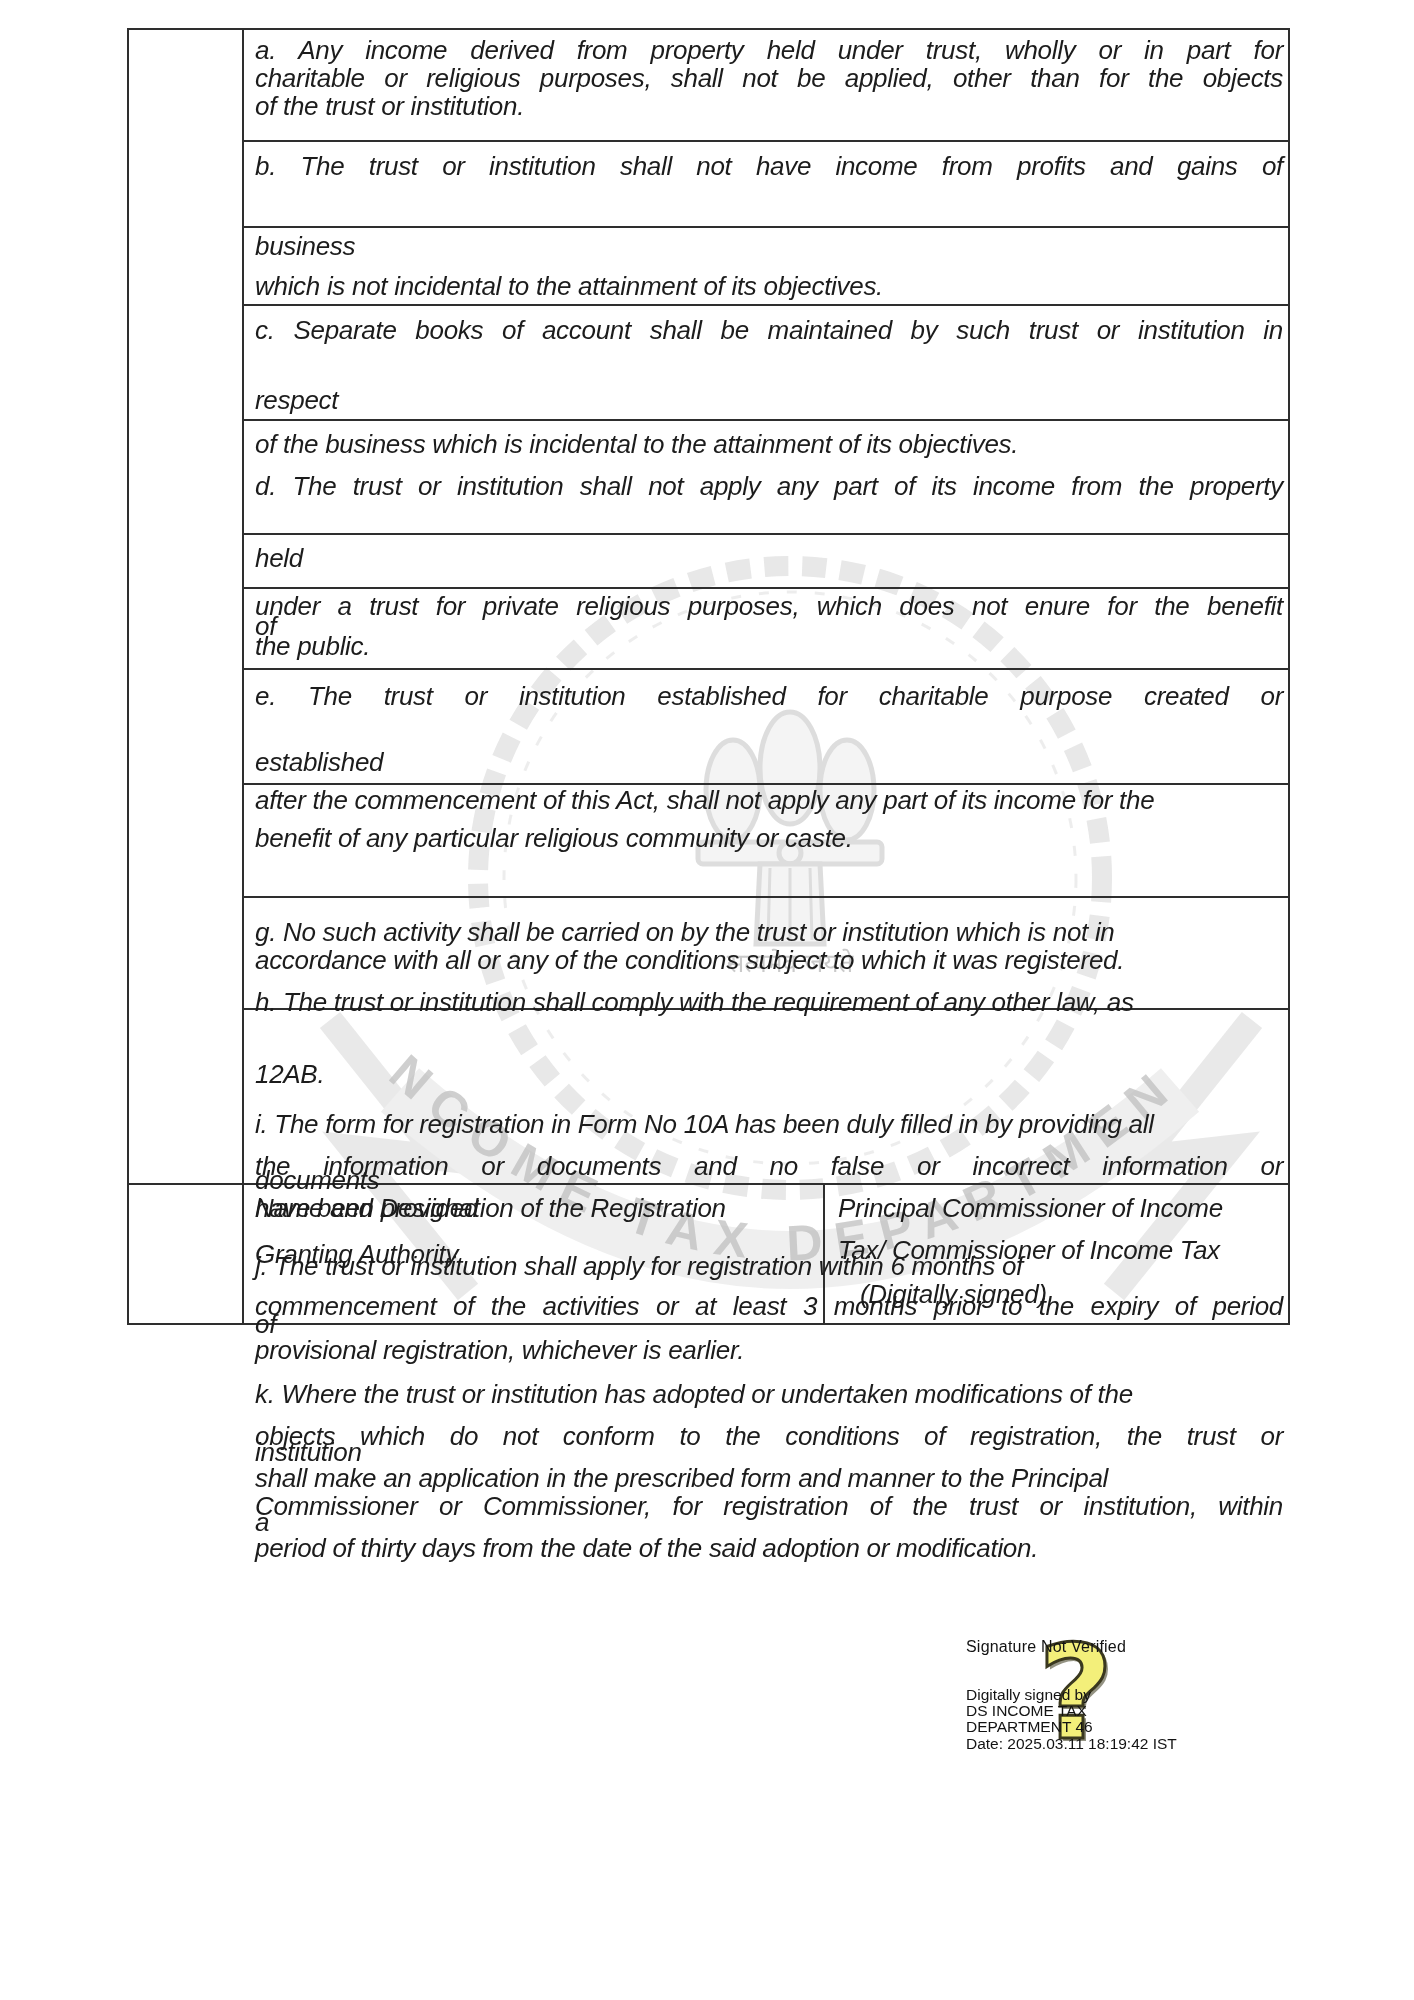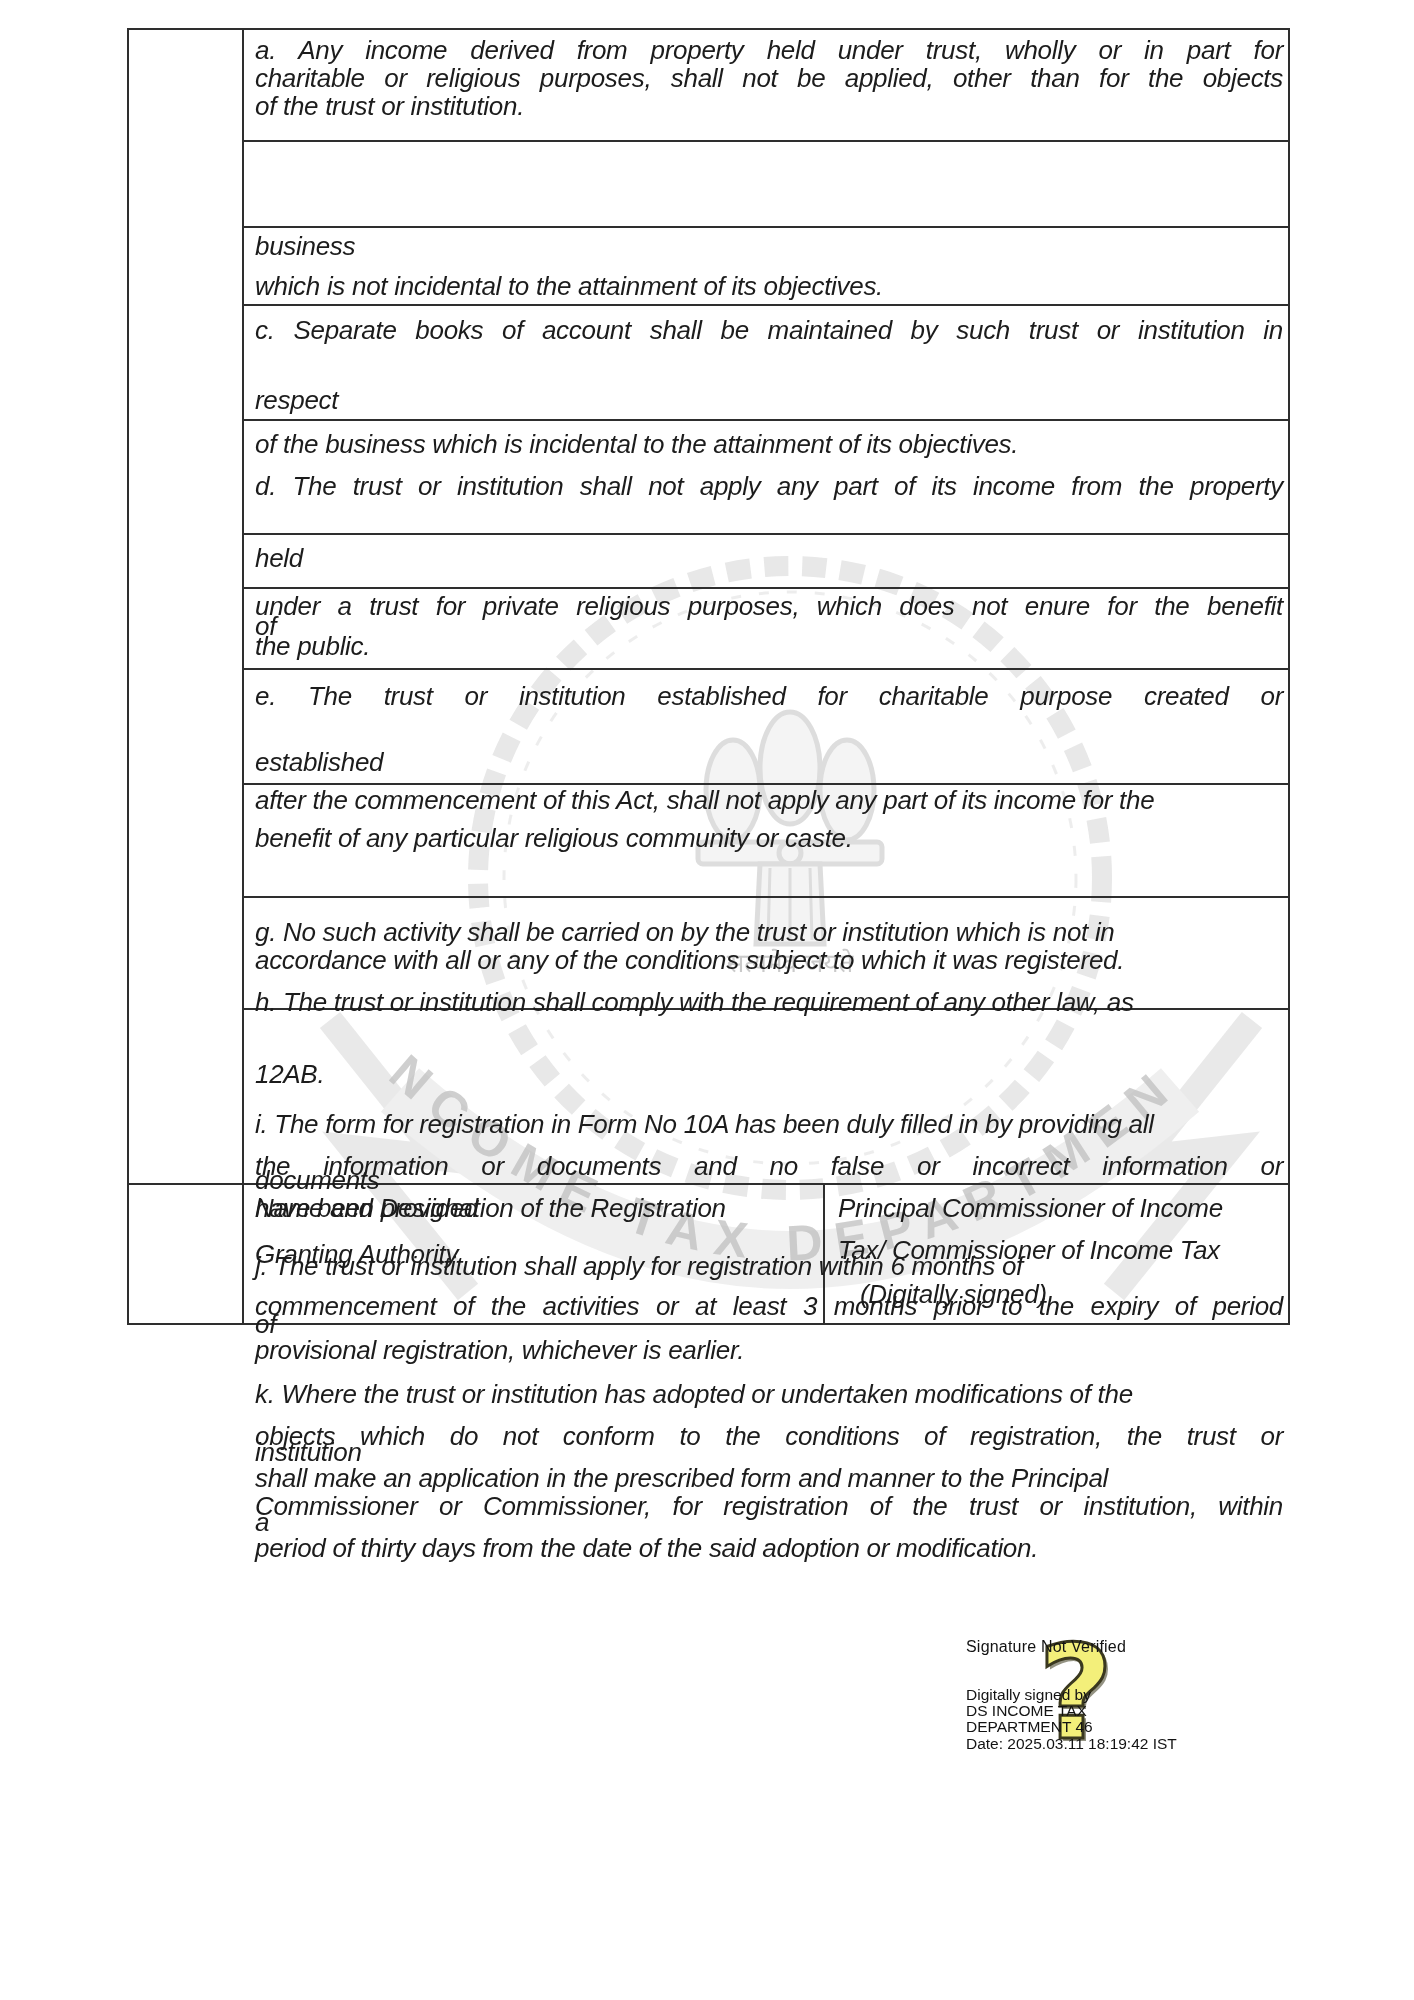--- a/index.html
+++ b/index.html
@@ -101,20 +101,21 @@
   <div class="bd" style="left:242px;top:783px;width:1048px;height:2px;"></div>
   <div class="bd" style="left:242px;top:896px;width:1048px;height:2px;"></div>
   <div class="bd" style="left:242px;top:1008px;width:1048px;height:2px;"></div>
   <div class="bd" style="left:127px;top:1183px;width:1163px;height:2px;"></div>
   <div class="bd" style="left:127px;top:1323px;width:1163px;height:2px;"></div>
 
   <div class="ln j" style="top:36px">a. Any income derived from property held under trust, wholly or in part for</div>
   <div class="ln j" style="top:64px">charitable or religious purposes, shall not be applied, other than for the objects</div>
   <div class="ln" style="top:92px">of the trust or institution.</div>
 
+  <div class="ln j" style="top:152px">b. The trust or institution shall not have income from profits and gains of</div>
   <div class="ln" style="top:232px">business</div>
   <div class="ln" style="top:272px">which is not incidental to the attainment of its objectives.</div>
 
   <div class="ln j" style="top:316px">c. Separate books of account shall be maintained by such trust or institution in</div>
   <div class="ln" style="top:386px">respect</div>
   <div class="ln" style="top:430px">of the business which is incidental to the attainment of its objectives.</div>
 
   <div class="ln j" style="top:472px">d. The trust or institution shall not apply any part of its income from the property</div>
   <div class="ln" style="top:544px">held</div>
   <div class="ln j" style="top:592px">under a trust for private religious purposes, which does not enure for the benefit</div>

